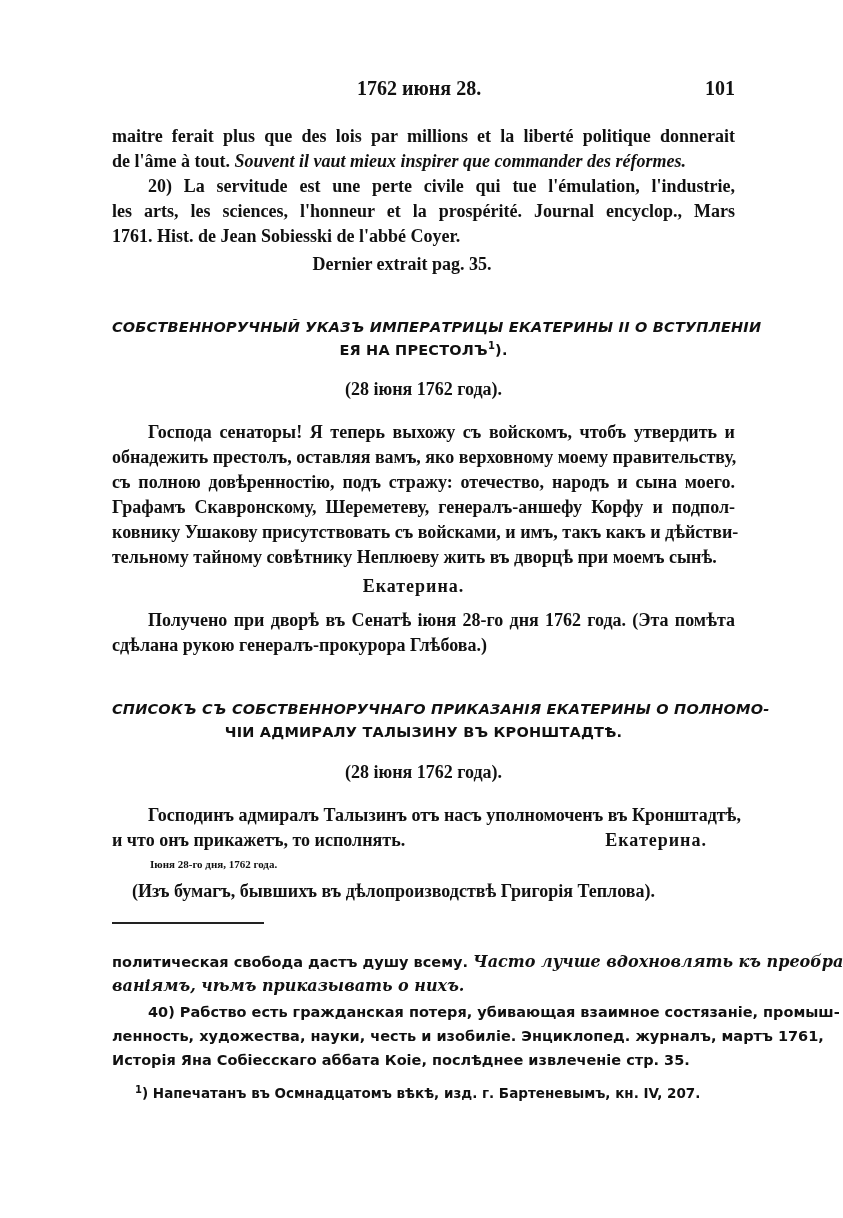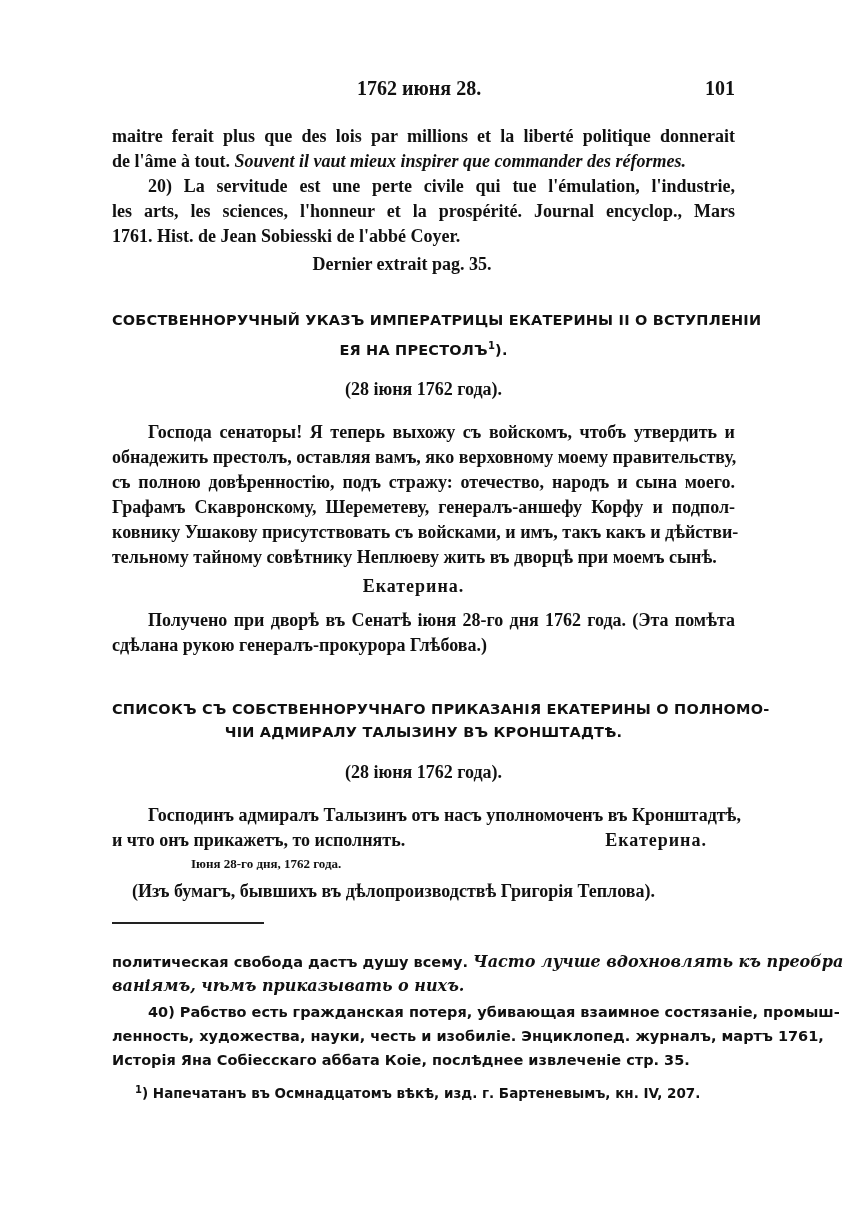--- a/index.html
+++ b/index.html
@@ -7,21 +7,21 @@
          font-family:"Liberation Serif","DejaVu Serif",serif; color:#111; }
   .ln { position:absolute; left:112px; width:623px; white-space:nowrap; font-size:18px; line-height:24px; }
   .just { text-align:justify; text-align-last:justify; }
   .hdr { font-size:20px; font-weight:bold; }
   .title { font-family:"DejaVu Sans","Liberation Sans",sans-serif; font-weight:bold; font-size:14.5px; text-align:center; letter-spacing:0.2px; }
   .center { text-align:center; }
   .right { text-align:center; }
   .it { font-style:italic; }
   .b { font-weight:bold; }
   .fn { font-family:"DejaVu Sans","Liberation Sans",sans-serif; font-weight:bold; font-size:14.5px; }
-  .small { font-size:13px; font-weight:bold;margin-left:41px; }
+  .small { font-size:11px; font-weight:bold; }
   sup { font-size:10px; vertical-align:super; line-height:0; }
   .rule { position:absolute; left:112px; top:922px; width:152px; height:1.5px; background:#222; }
 </style>
 </head>
 <body>
 
 <div class="ln hdr" style="top:76px; left:112px; width:623px;">
   <span style="position:absolute; left:245px;">1762 июня 28.</span>
   <span style="position:absolute; right:0;">101</span>
 </div>
@@ -29,38 +29,38 @@
 <div class="ln just b" style="top:124px;">maitre ferait plus que des lois par millions et la liberté politique donnerait</div>
 <div class="ln b" style="top:149px;">
   <span>de l'âme à tout.</span>
   <span class="it">Souvent il vaut mieux inspirer que commander des réformes.</span>
 </div>
 <div class="ln just b" style="top:174px; left:148px; width:587px;">20) La servitude est une perte civile qui tue l'émulation, l'industrie,</div>
 <div class="ln just b" style="top:199px;">les arts, les sciences, l'honneur et la prospérité. Journal encyclop., Mars</div>
 <div class="ln b" style="top:224px;">1761. Hist. de Jean Sobiesski de l'abbé Coyer.</div>
 <div class="ln b right" style="top:252px; width:580px;">Dernier extrait pag. 35.</div>
 
-<div class="ln title" style="top:308px;">СОБСТВЕННОРУЧНЫЙ УКАЗЪ ИМПЕРАТРИЦЫ ЕКАТЕРИНЫ II О ВСТУПЛЕНІИ</div>
+<div class="ln title" style="top:315px;font-style:italic;">СОБСТВЕННОРУЧНЫЙ УКАЗЪ ИМПЕРАТРИЦЫ ЕКАТЕРИНЫ II О ВСТУПЛЕНІИ</div>
 <div class="ln title" style="top:338px;">
   <span>ЕЯ НА ПРЕСТОЛЪ</span><sup>1</sup><span>).</span>
 </div>
 <div class="ln center b" style="top:377px; font-size:18px;">(28 іюня 1762 года).</div>
 
 <div class="ln just b" style="top:420px; left:148px; width:587px;">Господа сенаторы! Я теперь выхожу съ войскомъ, чтобъ утвердить и</div>
 <div class="ln just b" style="top:445px;">обнадежить престолъ, оставляя вамъ, яко верховному моему правительству,</div>
 <div class="ln just b" style="top:470px;">съ полною довѣренностію, подъ стражу: отечество, народъ и сына моего.</div>
 <div class="ln just b" style="top:495px;">Графамъ Скавронскому, Шереметеву, генералъ-аншефу Корфу и подпол-</div>
 <div class="ln just b" style="top:520px;">ковнику Ушакову присутствовать съ войсками, и имъ, такъ какъ и дѣйстви-</div>
 <div class="ln b" style="top:545px;">тельному тайному совѣтнику Неплюеву жить въ дворцѣ при моемъ сынѣ.</div>
 <div class="ln b right" style="top:574px; width:603px; letter-spacing:1px;">Екатерина.</div>
 
 <div class="ln just b" style="top:608px; left:148px; width:587px;">Получено при дворѣ въ Сенатѣ іюня 28-го дня 1762 года. (Эта помѣта</div>
 <div class="ln b" style="top:633px;">сдѣлана рукою генералъ-прокурора Глѣбова.)</div>
 
-<div class="ln title" style="top:697px;">СПИСОКЪ СЪ СОБСТВЕННОРУЧНАГО ПРИКАЗАНІЯ ЕКАТЕРИНЫ О ПОЛНОМО-</div>
+<div class="ln title" style="top:697px;font-style:italic;">СПИСОКЪ СЪ СОБСТВЕННОРУЧНАГО ПРИКАЗАНІЯ ЕКАТЕРИНЫ О ПОЛНОМО-</div>
 <div class="ln title" style="top:720px;">ЧІИ АДМИРАЛУ ТАЛЫЗИНУ ВЪ КРОНШТАДТѢ.</div>
 <div class="ln center b" style="top:760px; font-size:18px;">(28 іюня 1762 года).</div>
 
 <div class="ln just b" style="top:803px; left:148px; width:587px;">Господинъ адмиралъ Талызинъ отъ насъ уполномоченъ въ Кронштадтѣ,</div>
 <div class="ln b" style="top:828px;">
   <span>и что онъ прикажетъ, то исполнять.</span>
   <span style="position:absolute; right:28px; letter-spacing:1px;">Екатерина.</span>
 </div>
 <div class="ln small" style="top:852px; left:150px;">Іюня 28-го дня, 1762 года.</div>
 <div class="ln b" style="top:879px; left:132px;">(Изъ бумагъ, бывшихъ въ дѣлопроизводствѣ Григорія Теплова).</div>

